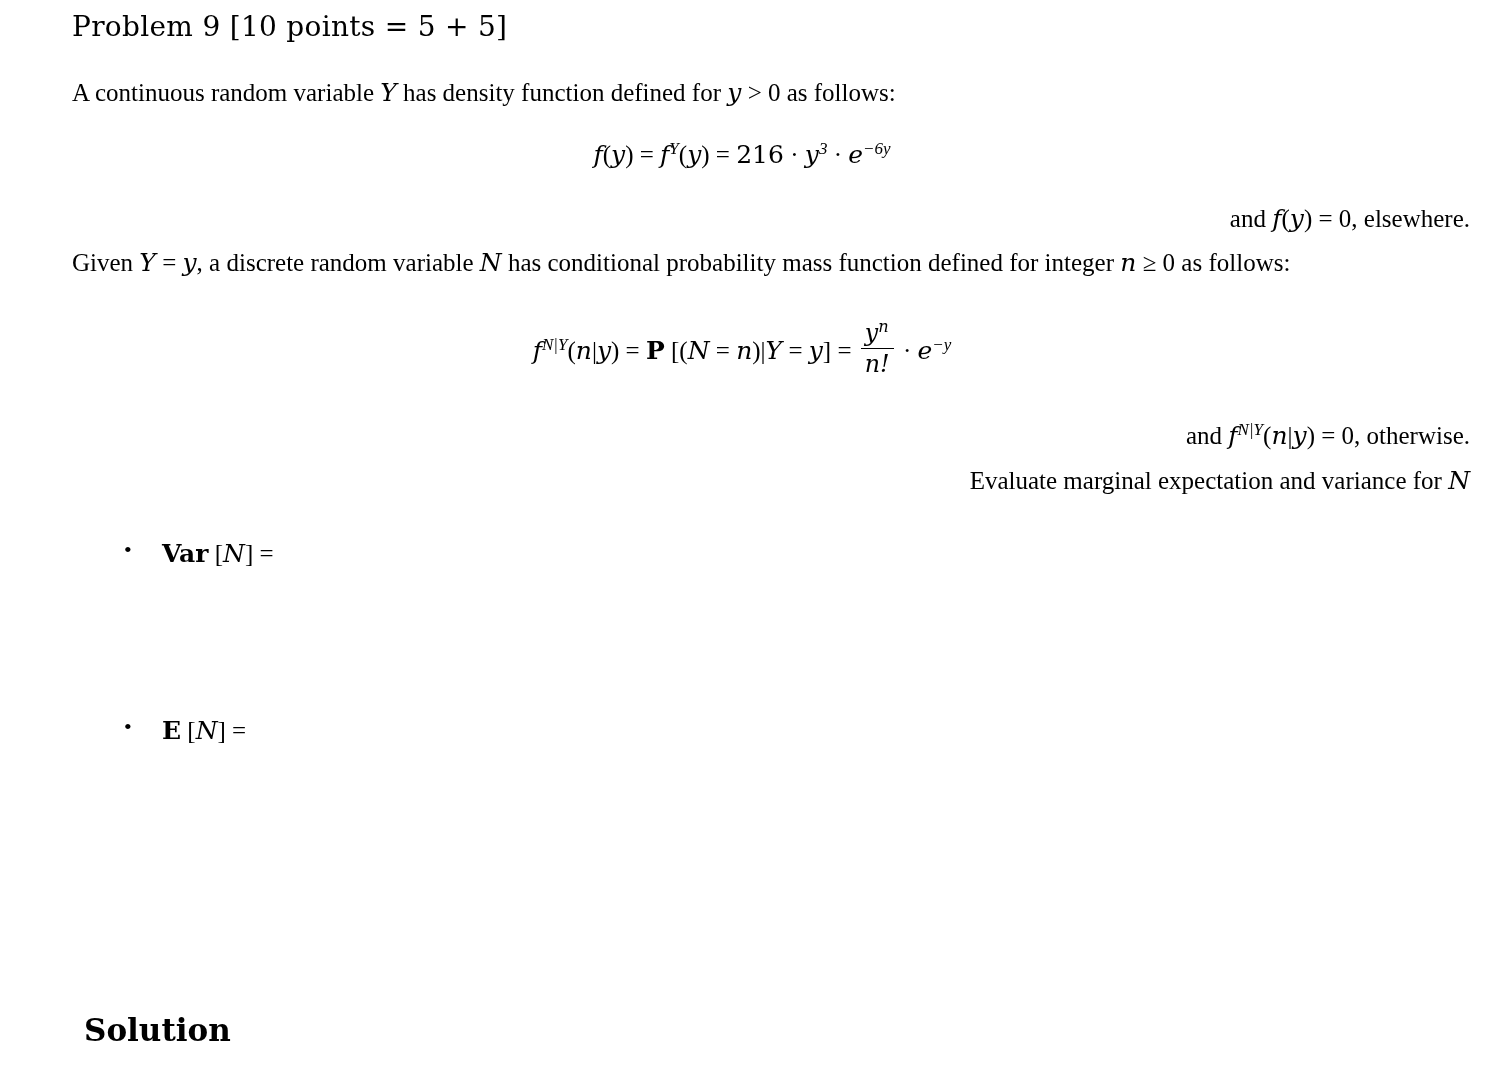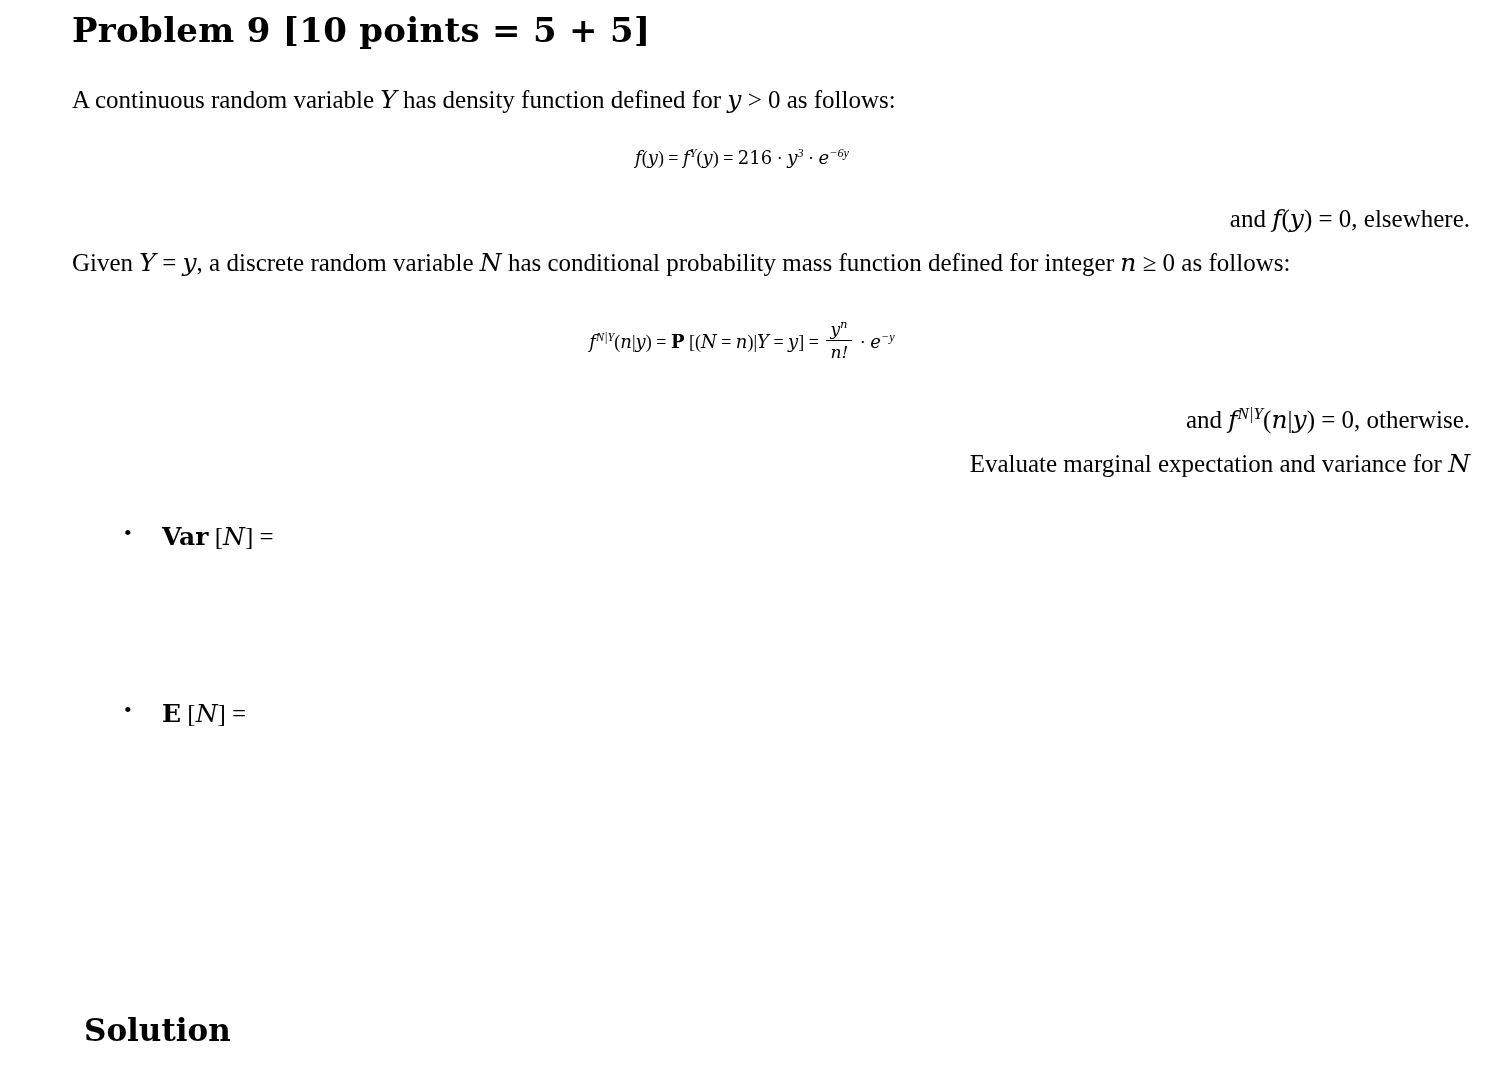--- a/index.html
+++ b/index.html
@@ -22,38 +22,38 @@
     box-sizing: border-box;
   }
   .content {
     position: absolute;
     left: 72px;
     top: 10px;
     width: 1400px;
   }
   h1.problem-title {
     font-family: "DejaVu Serif", "Liberation Serif", serif;
-    font-size: 34px;
-    font-weight: bold;
+    font-size: 28px;
+    font-weight: normal;
     margin: 0 0 30px 0;
     letter-spacing: 0.3px;
   }
   .para {
     font-size: 25px;
     line-height: 1.6;
     margin: 0 0 4px 0;
     text-align: justify;
     width: 1398px;
   }
   .para.nojustify {
     text-align: right;
   }
   .eq-block {
     text-align: center;
-    font-size: 18px;
+    font-size: 25px;
     margin: 26px 0 30px 0;
     width: 1340px;
   }
   .eq-block.eq2 {
     margin: 34px 0 38px 0;
   }
   .math {
     font-family: "DejaVu Serif", "Liberation Serif", serif;
     font-style: italic;
   }

